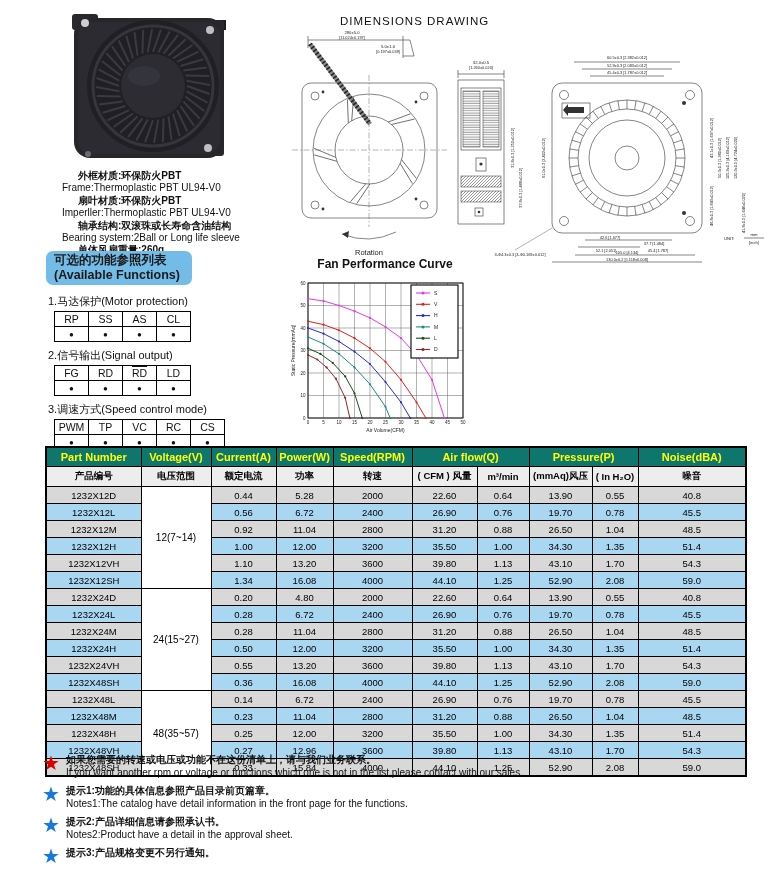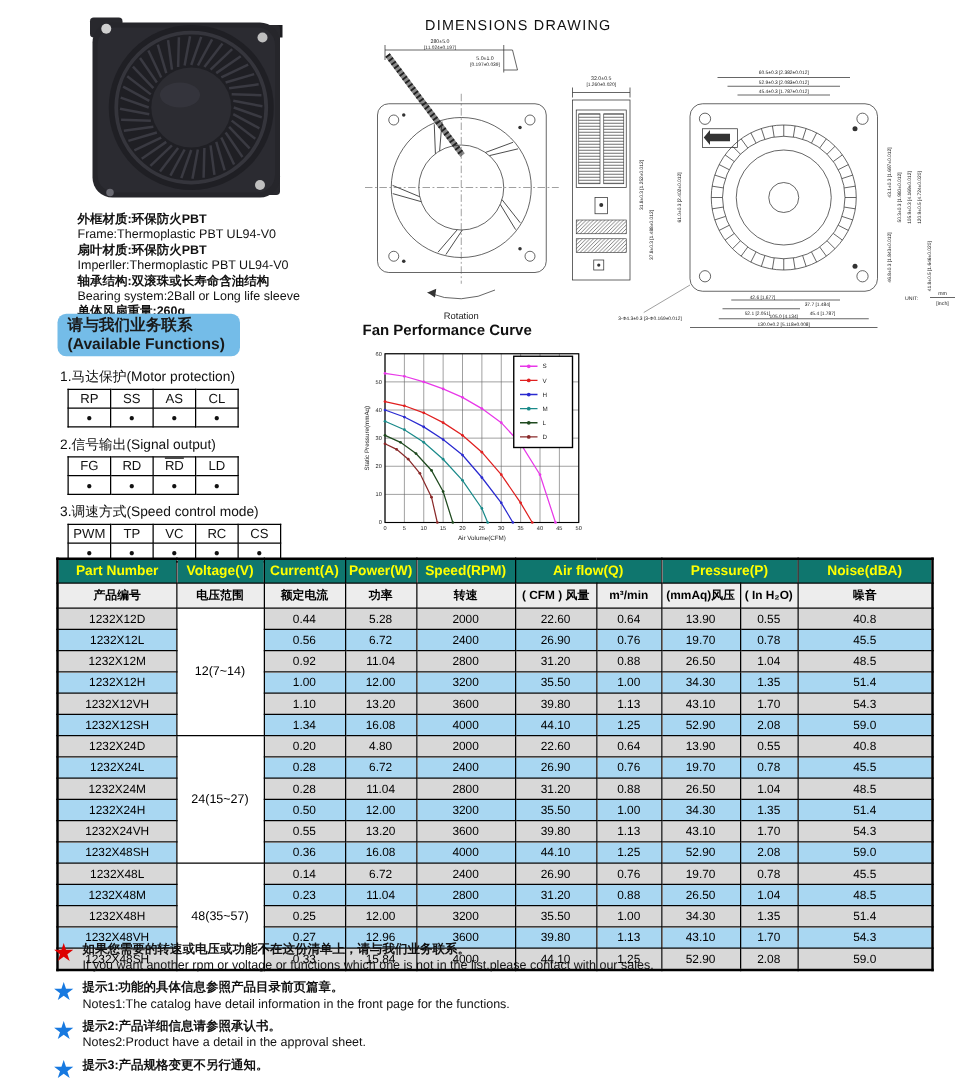--- a/index.html
+++ b/index.html
@@ -14,36 +14,36 @@
   .dims-svg{position:absolute;left:290px;top:28px;}
   .dims-svg text{font-family:"Liberation Sans",sans-serif;fill:#222;}
   .dline{stroke:#333;stroke-width:0.6;fill:none;}
   .dthin{stroke:#555;stroke-width:0.45;fill:none;}
   .dim-txt{font-size:4.2px;}
   .dim-txt2{font-size:3.9px;}
   .rot-txt{font-size:7.5px;}
 
   
   .materials{position:absolute;left:62px;top:170px;font-size:10px;line-height:12.4px;color:#111;}
-  .materials .cn{font-weight:bold;}
+  .materials .cn{font-weight:bold;margin-left:16px;}
 
   
   .avail-box{position:absolute;left:46px;top:251px;background:#74bce8;border-radius:7px;
              padding:2px 12px 3px 8px;font-size:12.5px;font-weight:bold;line-height:14.5px;color:#1a1a1a;}
   .func-section{position:absolute;left:48px;top:288px;width:240px;}
   .func-title{font-size:11px;color:#111;margin-top:6px;}
   .func-table{border-collapse:collapse;margin:2px 0 4px 6px;}
   .func-table td{border:1px solid #000;min-width:27px;height:14px;text-align:center;
                  font-size:10.5px;padding:0 3px;color:#111;}
   .func-table td.dot{font-size:8px;}
   .ovl{text-decoration:overline;}
 
   
   .curve-block{position:absolute;left:290px;top:257px;width:190px;}
-  .curve-title{font-size:12px;font-weight:bold;margin:0 0 1px 0;color:#111;}
+  .curve-title{text-align:center;font-size:12px;font-weight:bold;margin:0 0 1px 0;color:#111;}
   #curve-svg text{font-family:"Liberation Sans",sans-serif;fill:#222;}
 
   
   .spec-table{position:absolute;left:45px;top:446px;width:700px;border-collapse:collapse;
               table-layout:fixed;text-align:center;border:2px solid #000;}
   .spec-table th,.spec-table td{border:1px solid #000;padding:0;overflow:hidden;white-space:nowrap;}
   .spec-table thead tr.h1 th{background:#0f766e;color:#ffff00;font-size:11px;font-weight:bold;height:18px;}
   .spec-table thead tr.h2 th{background:#ededed;color:#000;font-size:9.5px;font-weight:bold;height:19px;}
   .spec-table tbody td{font-size:9.5px;height:16px;}
   .r-gray td{background:#d8d8d8;}
@@ -298,21 +298,21 @@
       <div>Frame:Thermoplastic PBT UL94-V0</div>
       <div class="cn">扇叶材质:环保防火PBT</div>
       <div>Imperller:Thermoplastic PBT UL94-V0</div>
       <div class="cn">轴承结构:双滚珠或长寿命含油结构</div>
       <div>Bearing system:2Ball or Long life sleeve</div>
       <div class="cn">单体风扇重量:260g</div>
       <div>Unit Weight:260g</div>
     </div>
 
   <div class="avail-box">
-    <div>请与我们业务联系</div>
+    <div>可选的功能参照列表</div>
     <div>(Available Functions)</div>
   </div>
   <div class="func-section">
       <div class="func-title">1.马达保护(Motor protection)</div>
       <table class="func-table">
         <tbody>
           <tr>
             <td>RP</td>
             <td>SS</td>
             <td>AS</td>

